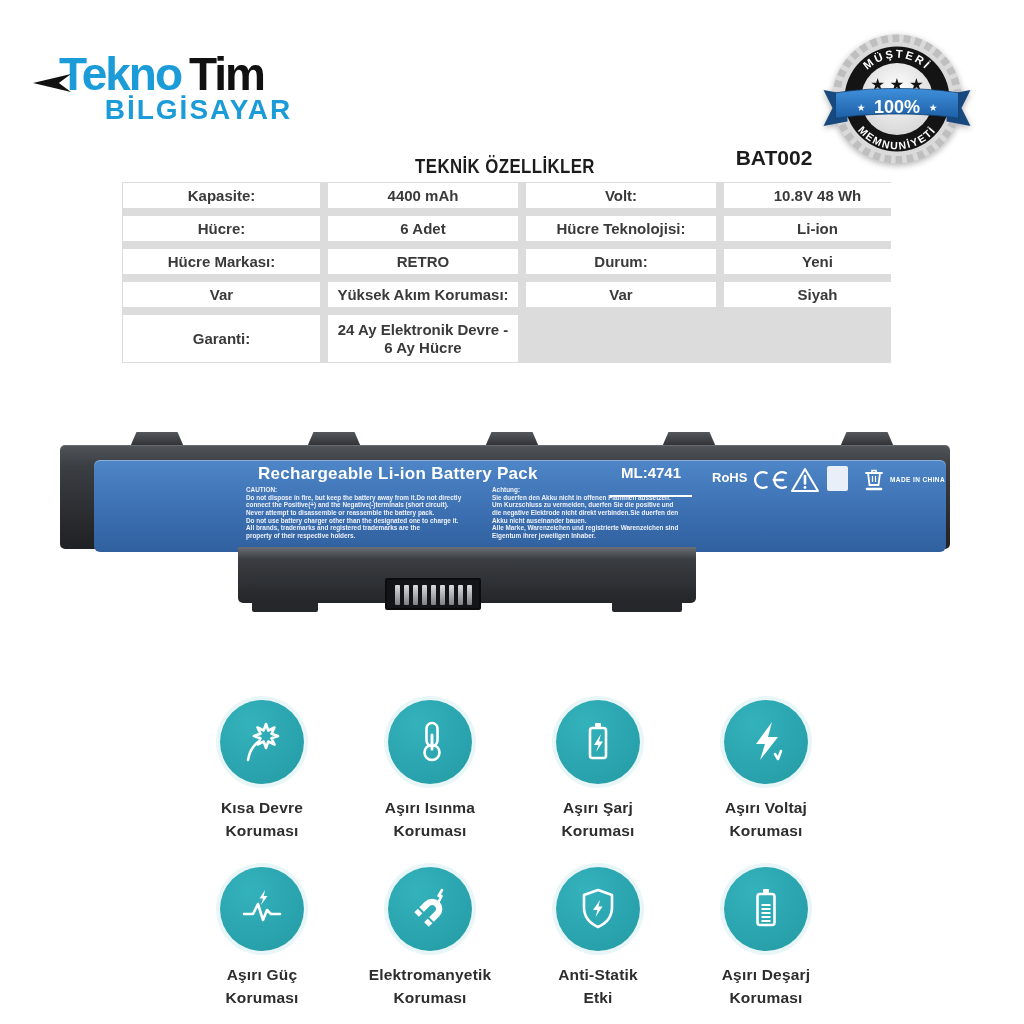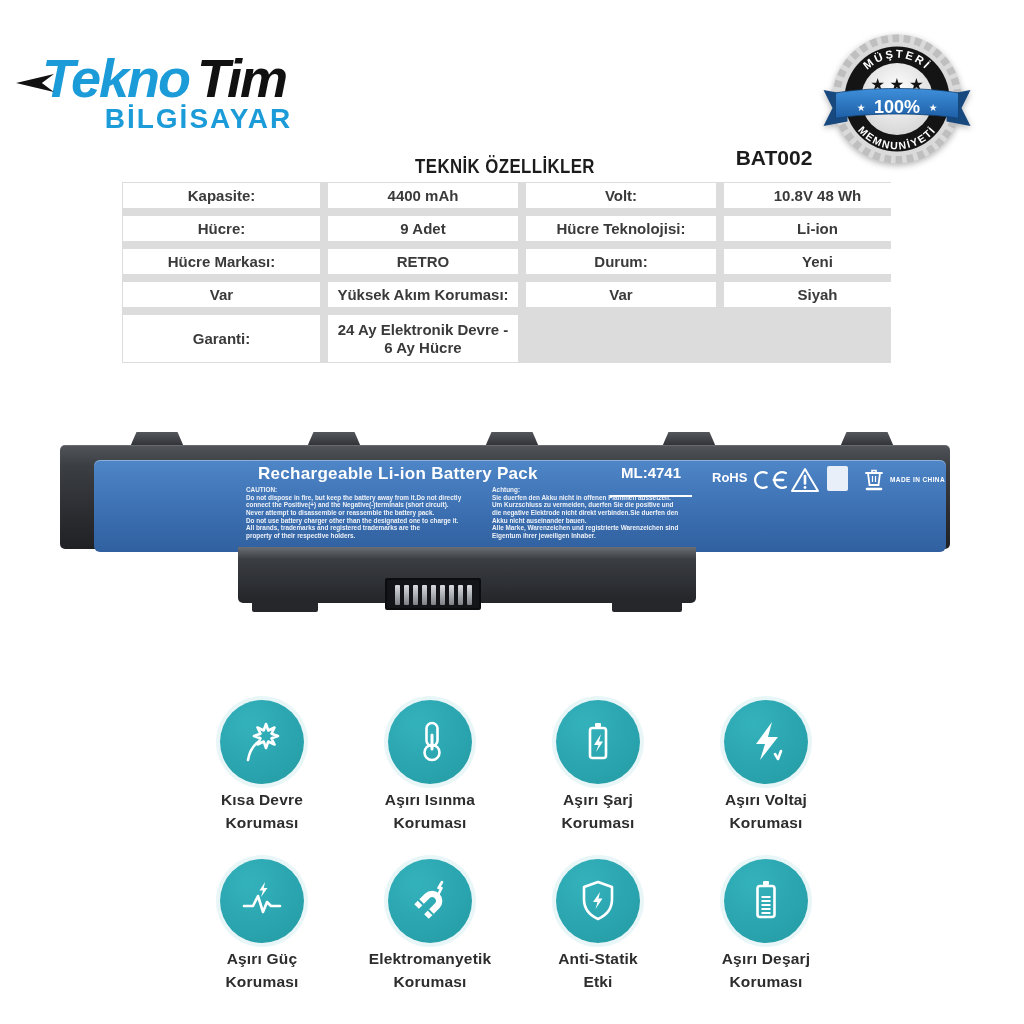--- a/index.html
+++ b/index.html
@@ -1,21 +1,21 @@
 <!DOCTYPE html>
 <html><head>
 <meta charset="utf-8">
 <style>
   html,body{margin:0;padding:0;background:#fff;}
   #canvas{position:relative;width:1024px;height:1024px;background:#ffffff;overflow:hidden;
           font-family:"Liberation Sans", sans-serif;}
 
   
   .logo{position:absolute;left:26px;top:50px;width:345px;}
-  .logo-line{position:relative;margin-left:16px;font-size:54px;font-weight:bold;font-style:italic;
+  .logo-line{position:relative;margin-left:33px;font-size:46px;font-weight:bold;
              letter-spacing:-2px;line-height:1.05;white-space:nowrap;}
   .logo-arrow{position:absolute;left:-26px;top:24px;width:38px;height:18px;background:#111;
               clip-path:polygon(0 50%, 100% 0, 68% 50%, 100% 100%);}
   .logo-blue{color:#1b9cd8;}
   .logo-black{color:#111;margin-left:8px;}
   .logo-sub{margin-top:-4px;text-align:center;font-size:28px;font-weight:bold;color:#1b9cd8;letter-spacing:2px;}
 
   
   .badge{position:absolute;left:816px;top:24px;width:162px;height:150px;filter:drop-shadow(0 2px 3px rgba(0,0,0,.3));}
 
@@ -67,21 +67,21 @@
   .bat-foot{position:absolute;top:168px;height:12px;background:#25272b;border-radius:2px;}
 
   
   .features{position:absolute;left:178px;top:700px;width:672px;
             display:grid;grid-template-columns:repeat(4,1fr);row-gap:24px;justify-items:center;}
   .feature{display:flex;flex-direction:column;align-items:center;}
   .feat-circle{width:84px;height:84px;border-radius:50%;
                background:radial-gradient(circle at 35% 28%,#34b2bc,#27a0aa 75%);
                display:flex;align-items:center;justify-content:center;
                box-shadow:0 0 0 4px rgba(43,167,177,.10);}
-  .feat-label{margin-top:4px;font-size:15.5px;font-weight:bold;color:#2d2d2d;text-align:center;
+  .feat-label{margin-top:12px;font-size:15.5px;font-weight:bold;color:#2d2d2d;text-align:center;
               line-height:1.5;white-space:pre-line;letter-spacing:.2px;}
   .ic{stroke:#fff;fill:none;stroke-width:2.6;stroke-linecap:round;stroke-linejoin:round;}
 </style>
 </head>
 <body>
 
 <div id="canvas">
 
   <div class="logo">
     <div class="logo-line">
@@ -126,21 +126,21 @@
   <div class="hdr-title"><span>TEKNİK ÖZELLİKLER</span></div>
   <div class="hdr-code">BAT002</div>
 
   <div class="spec-table">
     <div class="spec-cell">Kapasite:</div>
     <div class="spec-cell">4400 mAh</div>
     <div class="spec-cell">Volt:</div>
     <div class="spec-cell">10.8V 48 Wh</div>
 
     <div class="spec-cell">Hücre:</div>
-    <div class="spec-cell">9 Adet</div>
+    <div class="spec-cell">6 Adet</div>
     <div class="spec-cell">Hücre Teknolojisi:</div>
     <div class="spec-cell">Li-ion</div>
 
     <div class="spec-cell">Hücre Markası:</div>
     <div class="spec-cell">RETRO</div>
     <div class="spec-cell">Durum:</div>
     <div class="spec-cell">Yeni</div>
 
     <div class="spec-cell">Var</div>
     <div class="spec-cell">Yüksek Akım Koruması:</div>

